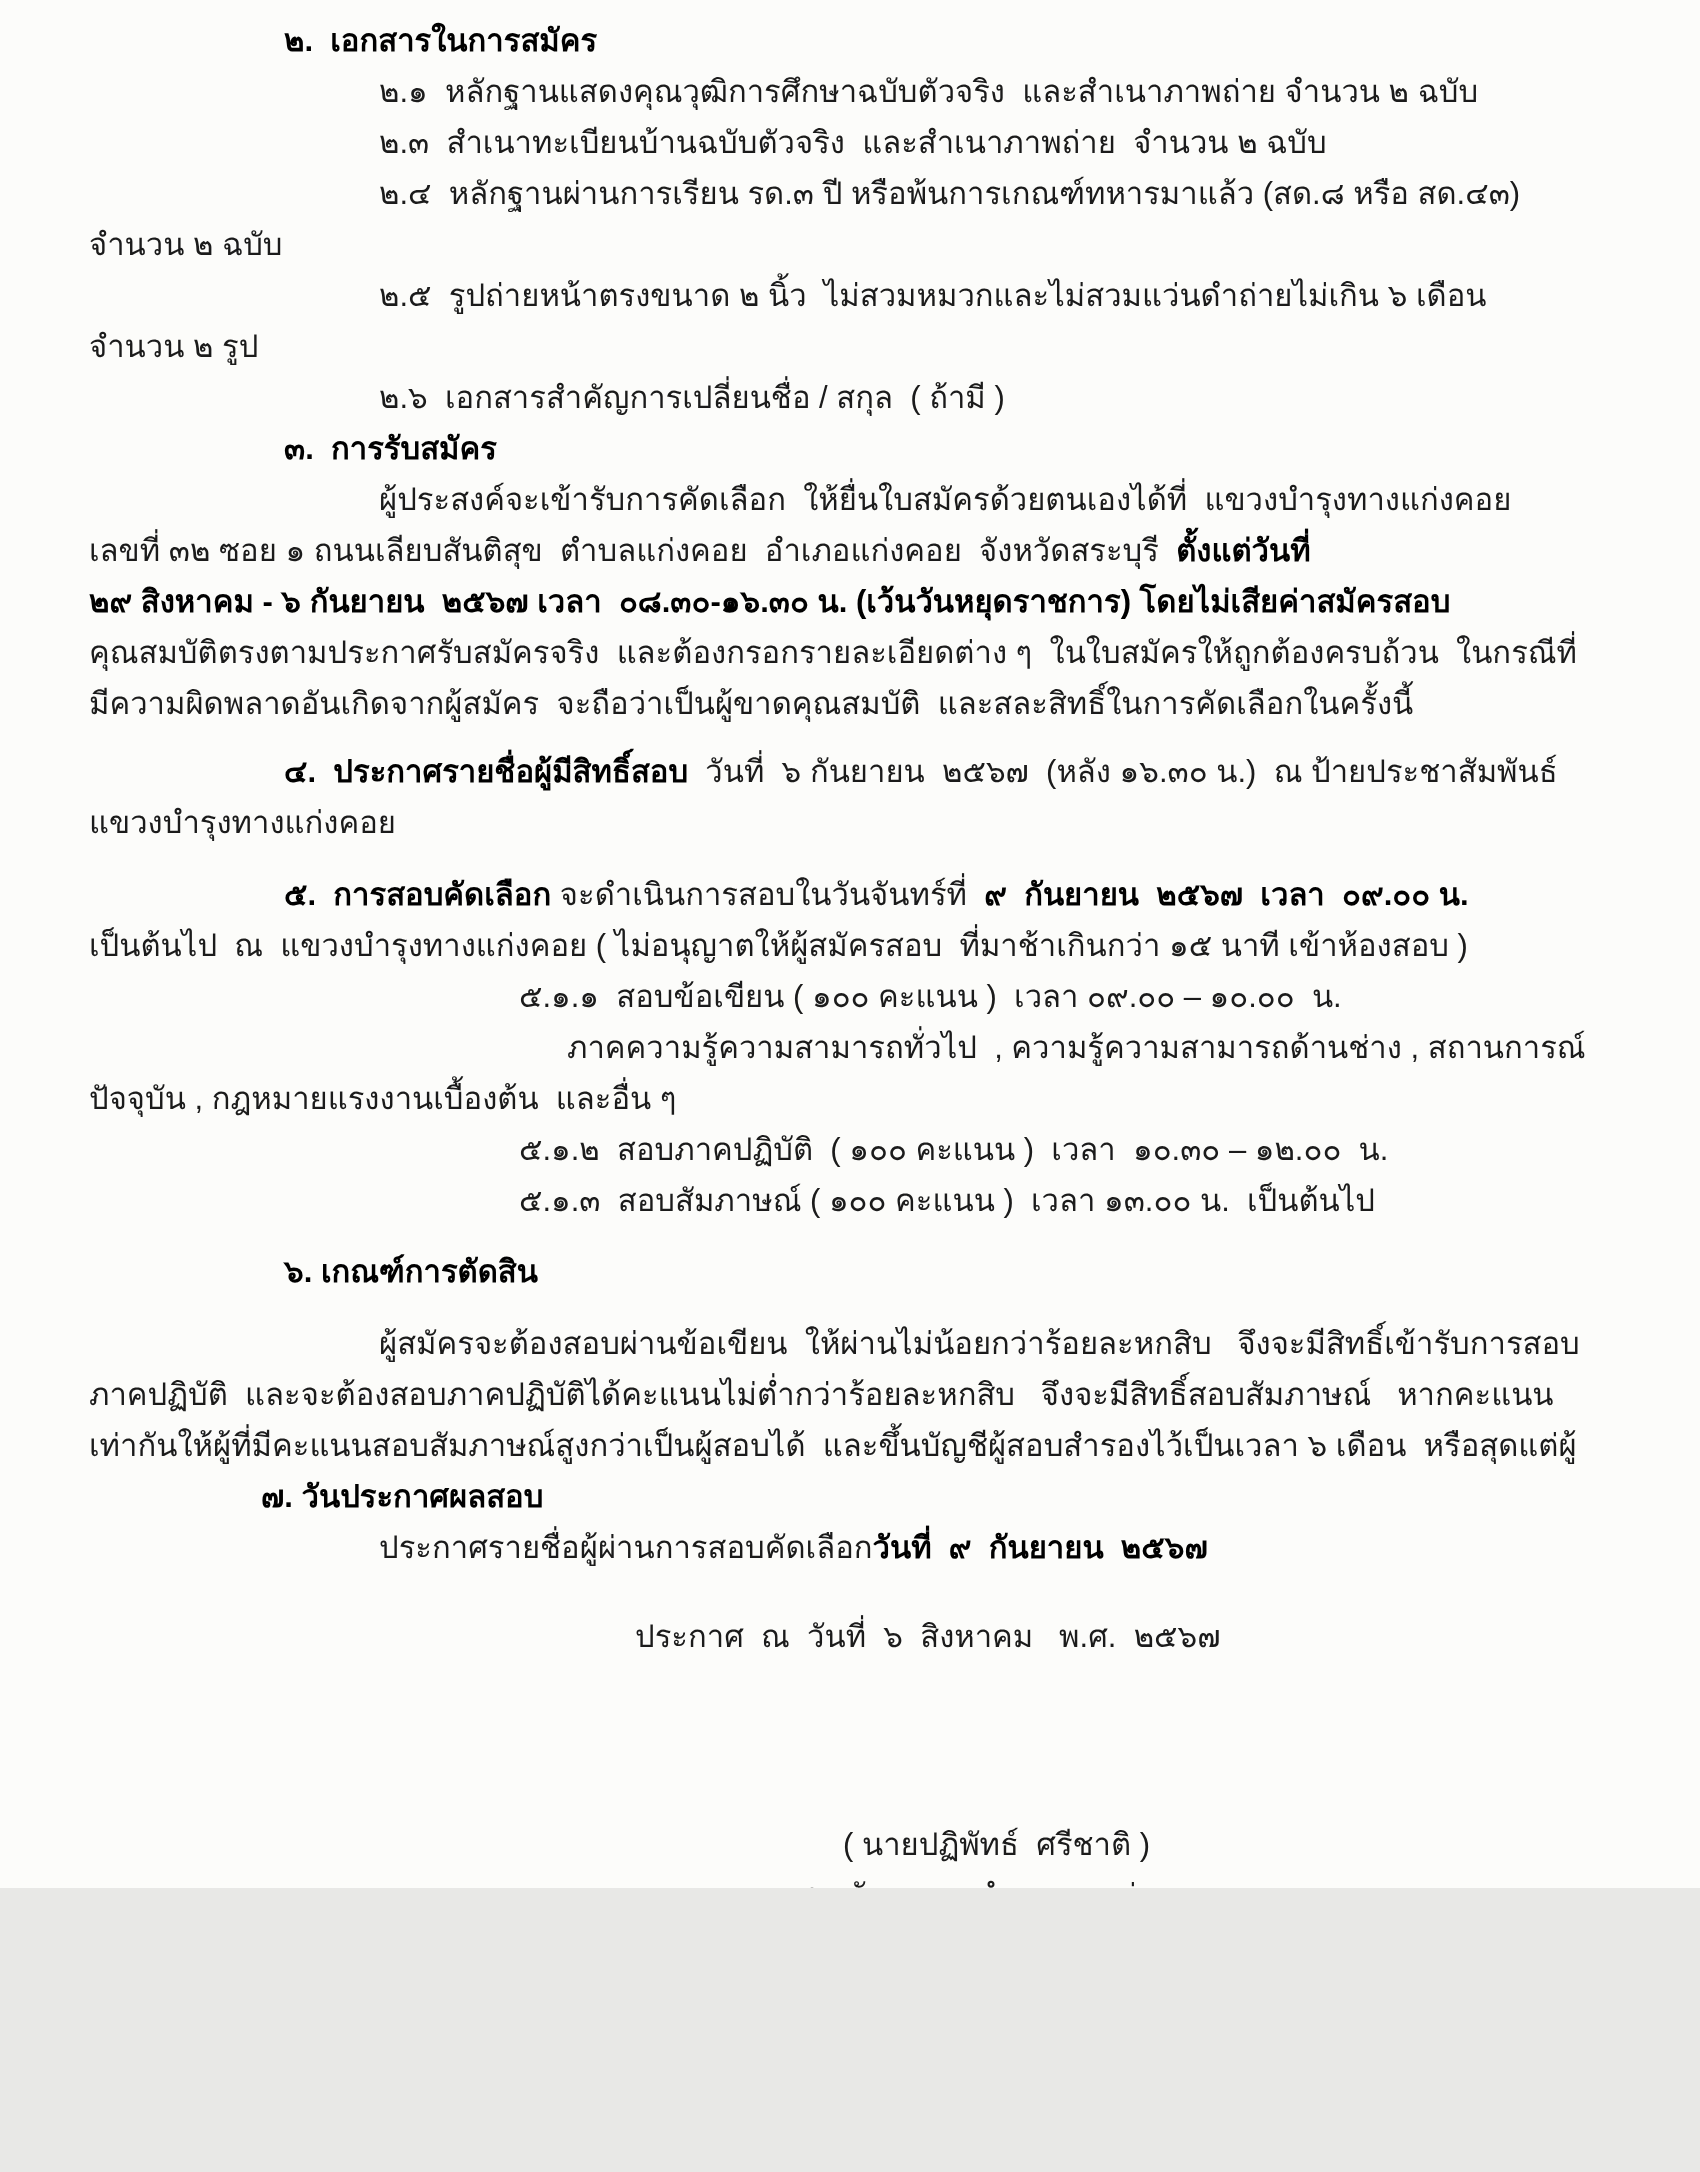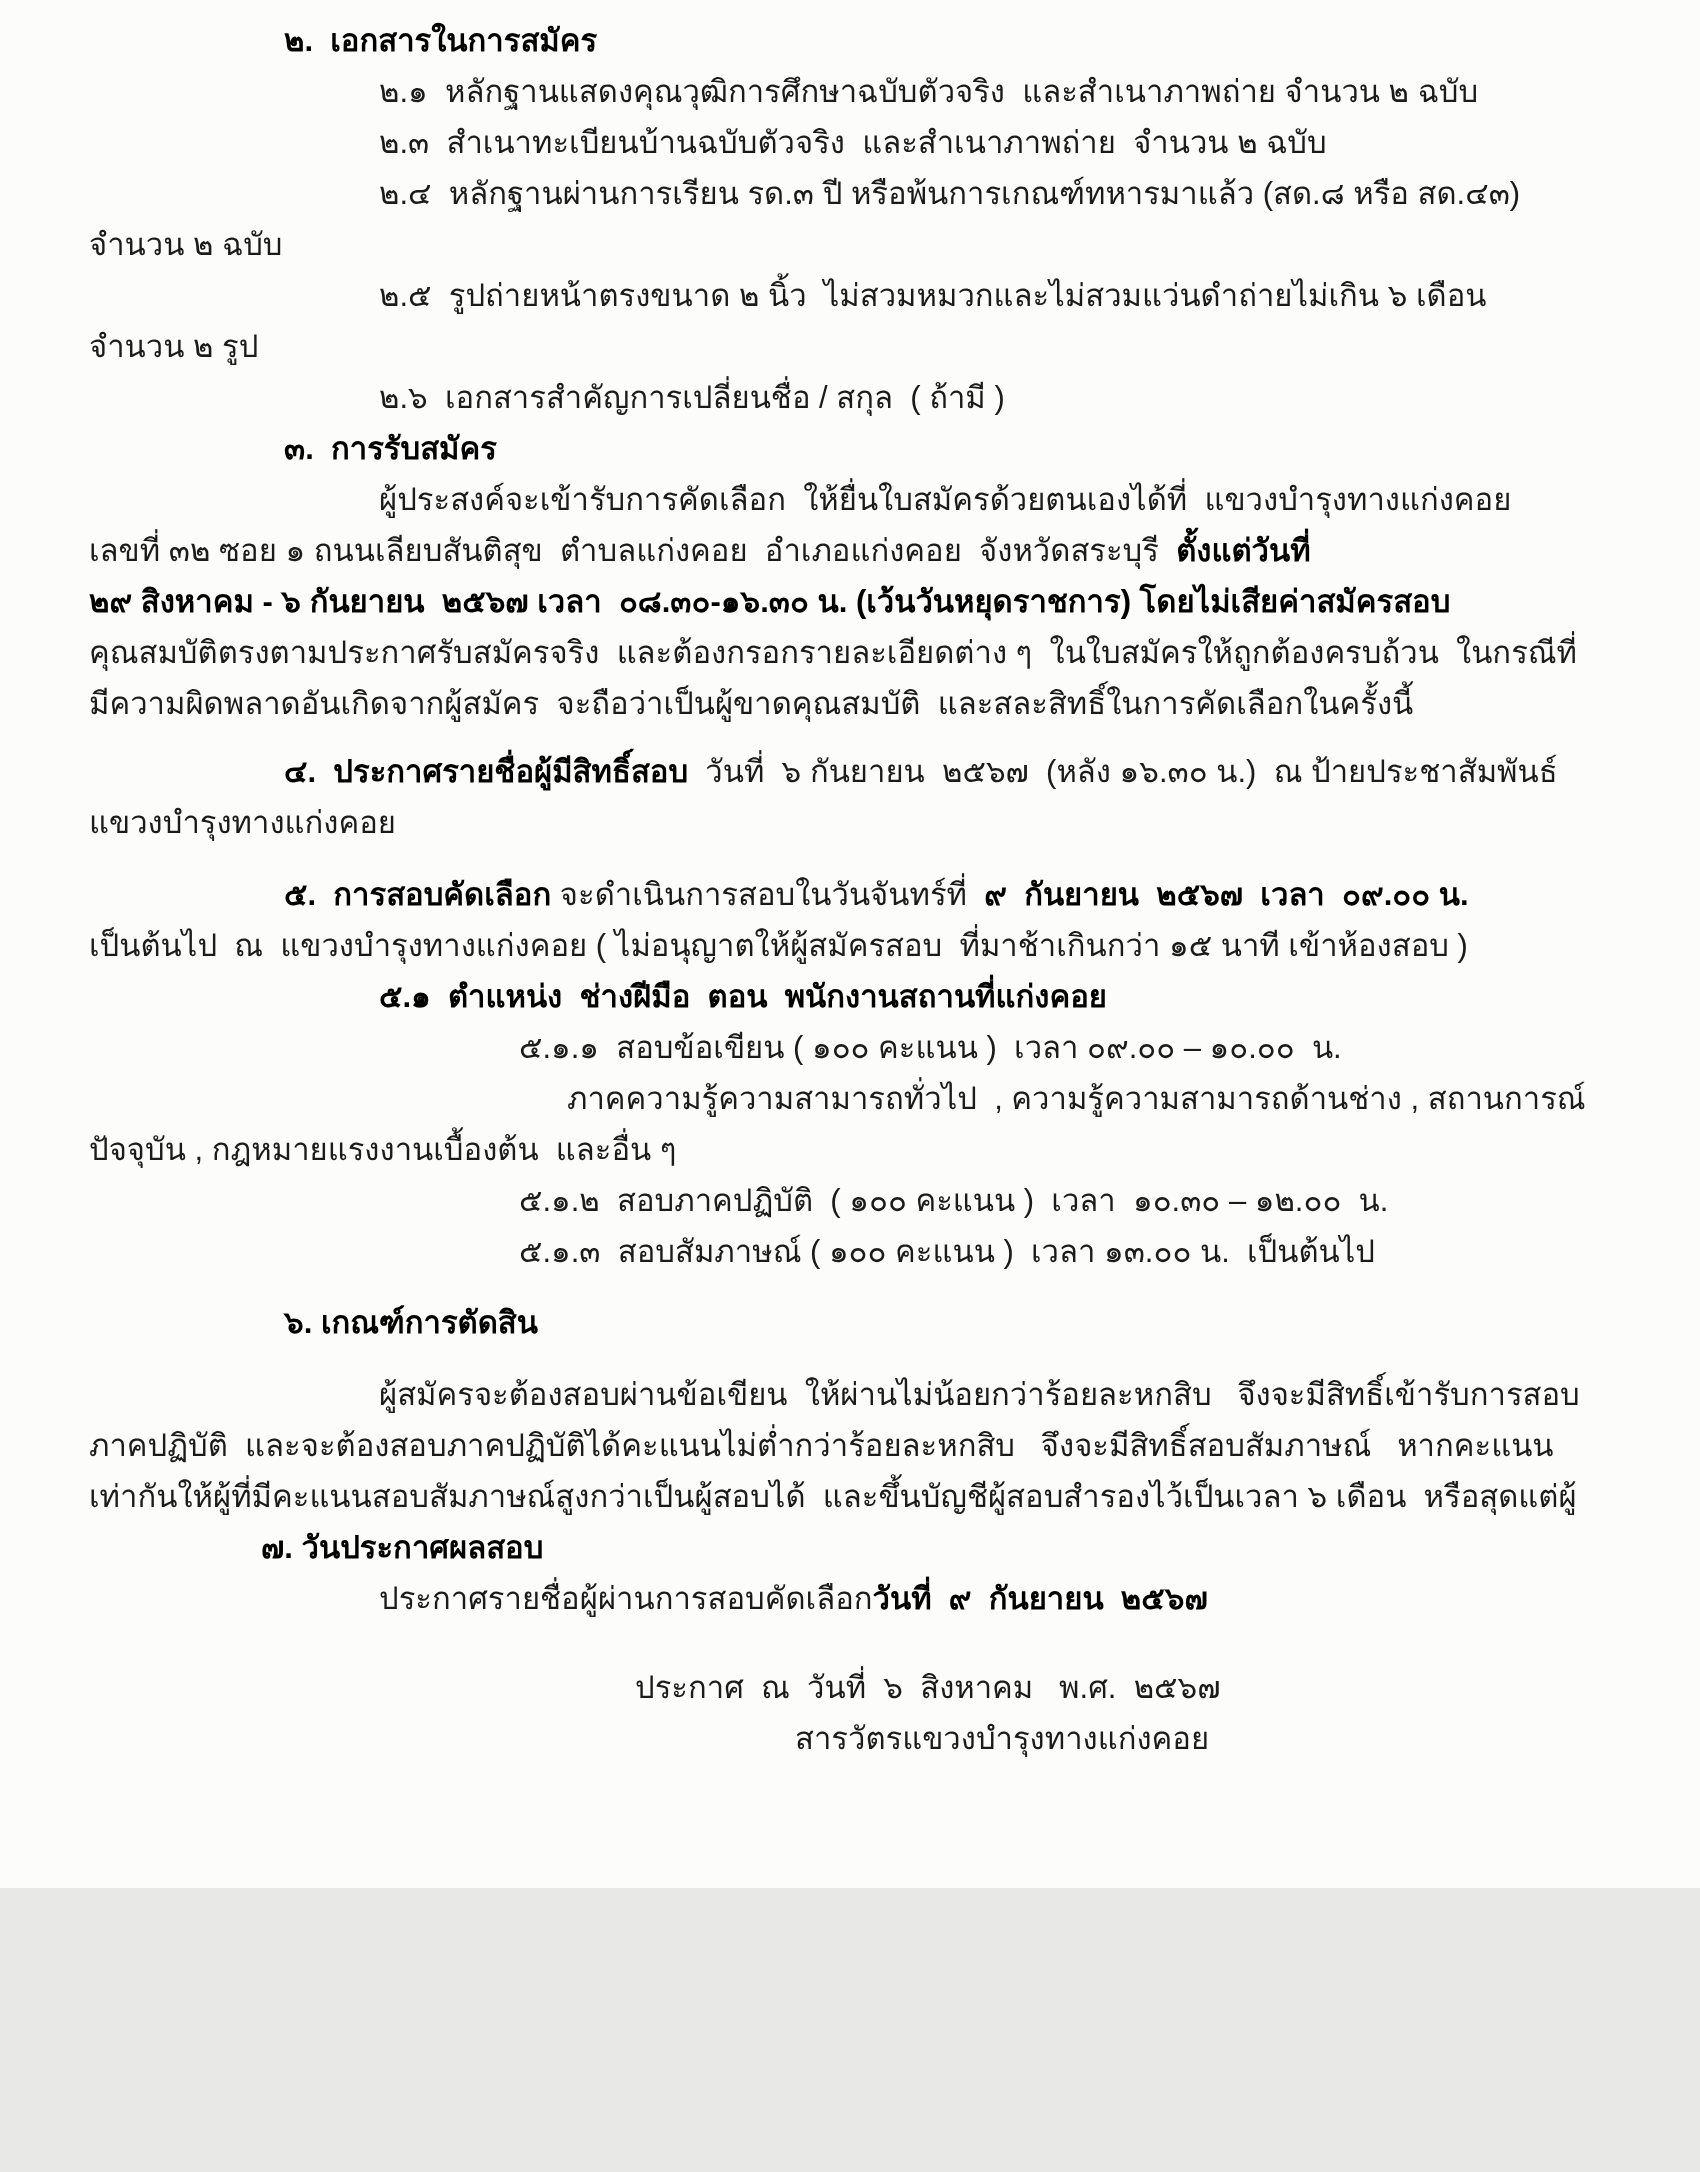--- a/index.html
+++ b/index.html
@@ -54,33 +54,33 @@
       <div class="line ih"><span class="b">๓.  การรับสมัคร</span></div>
       <div class="line is1"><span>ผู้ประสงค์จะเข้ารับการคัดเลือก  ให้ยื่นใบสมัครด้วยตนเองได้ที่  แขวงบำรุงทางแก่งคอย</span></div>
       <div class="line i0"><span>เลขที่ ๓๒ ซอย ๑ ถนนเลียบสันติสุข  ตำบลแก่งคอย  อำเภอแก่งคอย  จังหวัดสระบุรี  </span><span class="b">ตั้งแต่วันที่</span></div>
       <div class="line i0"><span class="b">๒๙ สิงหาคม - ๖ กันยายน  ๒๕๖๗ เวลา  ๐๘.๓๐-๑๖.๓๐ น. (เว้นวันหยุดราชการ) โดยไม่เสียค่าสมัครสอบ</span></div>
       <div class="line i0"><span>คุณสมบัติตรงตามประกาศรับสมัครจริง  และต้องกรอกรายละเอียดต่าง ๆ  ในใบสมัครให้ถูกต้องครบถ้วน  ในกรณีที่</span></div>
       <div class="line i0"><span>มีความผิดพลาดอันเกิดจากผู้สมัคร  จะถือว่าเป็นผู้ขาดคุณสมบัติ  และสละสิทธิ์ในการคัดเลือกในครั้งนี้</span></div>
       <div class="line ih" style="margin-top: 17px;"><span class="b">๔.  ประกาศรายชื่อผู้มีสิทธิ์สอบ</span><span>  วันที่  ๖ กันยายน  ๒๕๖๗  (หลัง ๑๖.๓๐ น.)  ณ ป้ายประชาสัมพันธ์</span></div>
       <div class="line i0"><span>แขวงบำรุงทางแก่งคอย</span></div>
       <div class="line ih" style="margin-top: 20.5px;"><span class="b">๕.  การสอบคัดเลือก </span><span>จะดำเนินการสอบในวันจันทร์ที่  </span><span class="b">๙  กันยายน  ๒๕๖๗  เวลา  ๐๙.๐๐ น.</span></div>
       <div class="line i0"><span>เป็นต้นไป  ณ  แขวงบำรุงทางแก่งคอย ( ไม่อนุญาตให้ผู้สมัครสอบ  ที่มาช้าเกินกว่า ๑๕ นาที เข้าห้องสอบ )</span></div>
-      <div class="line is1"><span class="b">๕.๑  ตำแหน่ง  ช่างฝีมือ  ตอน  พนักงานสถานที่แก่งคอย</span></div>
       <div class="line is2"><span>๕.๑.๑  สอบข้อเขียน ( ๑๐๐ คะแนน )  เวลา ๐๙.๐๐ – ๑๐.๐๐  น.</span></div>
       <div class="line is3"><span>ภาคความรู้ความสามารถทั่วไป  , ความรู้ความสามารถด้านช่าง , สถานการณ์</span></div>
       <div class="line i0"><span>ปัจจุบัน , กฎหมายแรงงานเบื้องต้น  และอื่น ๆ</span></div>
       <div class="line is2"><span>๕.๑.๒  สอบภาคปฏิบัติ  ( ๑๐๐ คะแนน )  เวลา  ๑๐.๓๐ – ๑๒.๐๐  น.</span></div>
       <div class="line is2"><span>๕.๑.๓  สอบสัมภาษณ์ ( ๑๐๐ คะแนน )  เวลา ๑๓.๐๐ น.  เป็นต้นไป</span></div>
       <div class="line ih" style="margin-top: 20.5px;"><span class="b">๖. เกณฑ์การตัดสิน</span></div>
       <div class="line is1" style="margin-top: 20.5px;"><span>ผู้สมัครจะต้องสอบผ่านข้อเขียน  ให้ผ่านไม่น้อยกว่าร้อยละหกสิบ   จึงจะมีสิทธิ์เข้ารับการสอบ</span></div>
       <div class="line i0"><span>ภาคปฏิบัติ  และจะต้องสอบภาคปฏิบัติได้คะแนนไม่ต่ำกว่าร้อยละหกสิบ   จึงจะมีสิทธิ์สอบสัมภาษณ์   หากคะแนน</span></div>
       <div class="line i0"><span>เท่ากันให้ผู้ที่มีคะแนนสอบสัมภาษณ์สูงกว่าเป็นผู้สอบได้  และขึ้นบัญชีผู้สอบสำรองไว้เป็นเวลา ๖ เดือน  หรือสุดแต่ผู้</span></div>
       <div class="line ih7"><span class="b">๗. วันประกาศผลสอบ</span></div>
       <div class="line is1"><span>ประกาศรายชื่อผู้ผ่านการสอบคัดเลือก</span><span class="b">วันที่  ๙  กันยายน  ๒๕๖๗</span></div>
       <div class="line fdate" style="margin-top: 38px;"><span>ประกาศ  ณ  วันที่  ๖  สิงหาคม   พ.ศ.  ๒๕๖๗</span></div>
+      <div class="line fname" style="margin-top: 157px;"><span>( นายปฏิพัทธ์  ศรีชาติ )</span></div>
       <div class="line ftitle"><span>สารวัตรแขวงบำรุงทางแก่งคอย</span></div>
     </div>
 
   <div class="sig">
     <svg viewBox="0 0 256 240" xmlns="http://www.w3.org/2000/svg">
       <path d="M46,218 C24,182 22,128 36,84 C48,44 66,18 75,30 C84,44 66,116 54,158 C46,184 42,204 52,208 C63,212 82,164 96,112 C108,68 116,34 124,14 C130,0 139,6 137,26 C133,72 116,154 108,194 C106,207 112,213 122,200 C135,183 146,152 156,130 C162,117 171,120 169,136 C165,162 160,188 167,194 C176,201 204,188 242,180" fill="none" stroke="#15151a" stroke-width="5.5" stroke-linecap="round" stroke-linejoin="round"></path>
       <path d="M78,196 C90,200 104,198 112,194" fill="none" stroke="#15151a" stroke-width="4" stroke-linecap="round"></path>
     </svg>
   </div>
 </div>

